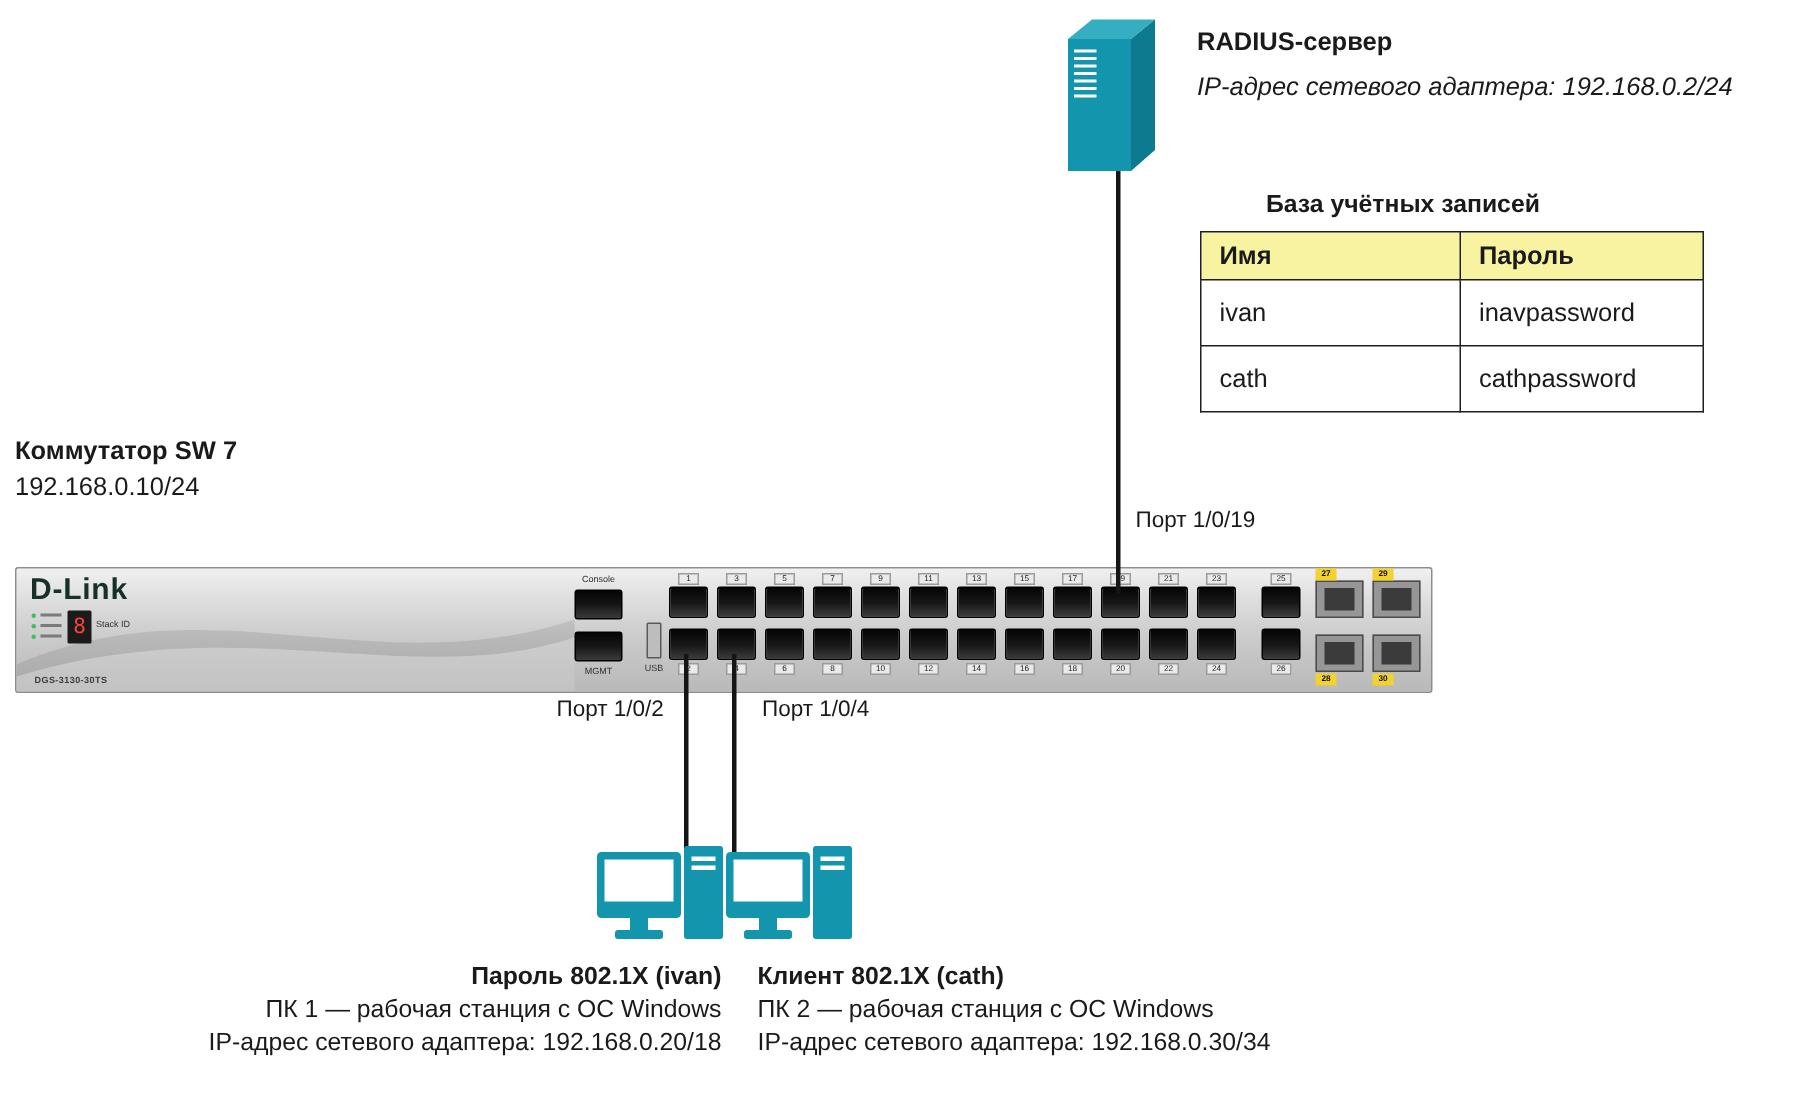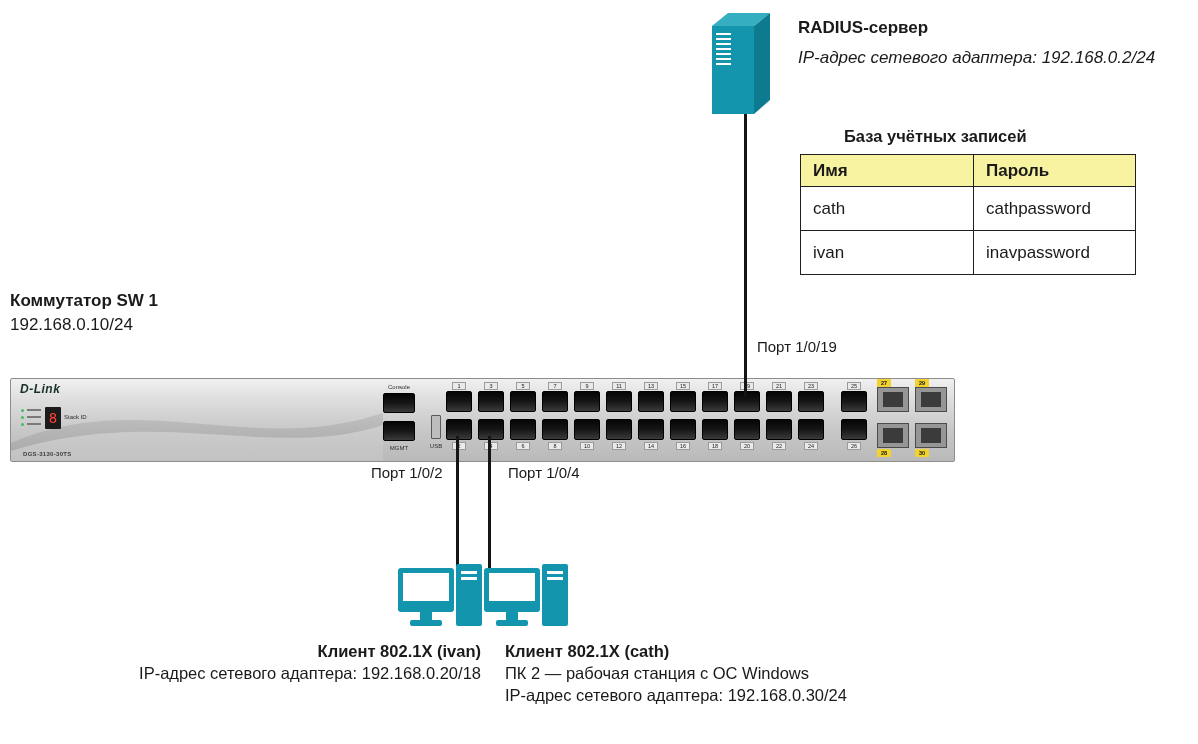--- a/index.html
+++ b/index.html
@@ -22,21 +22,21 @@
 
   
   .f-teal{fill:var(--teal);} .f-teal-d{fill:var(--teal-dark);} .f-teal-l{fill:var(--teal-light);} .f-white{fill:#fff;}
   .icon{position:absolute;z-index:3;}
 
   
   .switch{position:absolute;left:10px;top:378px;width:945px;height:84px;z-index:1;
     background:linear-gradient(180deg,#f0f0f0 0%,#dcdcdc 28%,#c8c8c8 62%,#b9b9b9 100%);
     border:1px solid #8d8d8d;border-radius:2px;box-sizing:border-box;}
   .sw-waves{position:absolute;left:0;top:0;}
-  .dlink-logo{position:absolute;left:9px;top:3px;font-weight:800;font-style:italic;font-size:12px;letter-spacing:.5px;color:#16302a;}
+  .dlink-logo{position:absolute;left:9px;top:3px;font-weight:800;font-size:20px;letter-spacing:.5px;color:#16302a;}
   .sw-model{position:absolute;left:12px;top:72px;font-size:6px;font-weight:bold;color:#3c3c3c;letter-spacing:.3px;}
   .sw-tiny{position:absolute;font-size:6px;color:#2e2e2e;line-height:7px;}
   .led{position:absolute;width:3px;height:3px;border-radius:50%;background:#3fbf5e;}
   .dash{position:absolute;width:14px;height:2px;background:#7a7a7a;}
   .stack-display{position:absolute;left:34px;top:28px;width:16px;height:22px;background:#1b1b1b;color:#ff4136;
     font-family:"DejaVu Sans Mono", monospace;font-size:14px;line-height:22px;text-align:center;border-radius:1px;}
   .ports-layer{position:absolute;left:0;top:0;width:100%;height:100%;}
   .rj45{position:absolute;width:26px;height:21px;border-radius:2px;border:1px solid #000;box-sizing:border-box;
     background:linear-gradient(180deg,#050505 0%,#161616 50%,#3a3a3a 100%);}
   .port-tab{position:absolute;width:14px;height:8px;background:#eaeaea;border:1px solid #9b9b9b;box-sizing:border-box;
@@ -79,32 +79,32 @@
   <div class="abs tbl-title" style="left:844px;top:127px;">База учётных записей</div>
   <table class="acct-table abs" style="left:800px;top:154px;">
     <thead>
       <tr>
         <th style="width:148px;">Имя</th>
         <th style="width:137px;">Пароль</th>
       </tr>
     </thead>
     <tbody>
       <tr>
+        <td>ivan</td>
+        <td>inavpassword</td>
+      </tr>
+      <tr>
         <td>cath</td>
         <td>cathpassword</td>
       </tr>
-      <tr>
-        <td>ivan</td>
-        <td>inavpassword</td>
-      </tr>
     </tbody>
   </table>
 
   <div class="abs" style="left:10px;top:289px;">
-    <div class="title">Коммутатор SW 1</div>
+    <div class="title">Коммутатор SW 7</div>
     <div class="text">192.168.0.10/24</div>
   </div>
 
   <div class="abs port-label" style="left:757px;top:338px;">Порт 1/0/19</div>
   <div class="abs port-label" style="left:371px;top:464px;">Порт 1/0/2</div>
   <div class="abs port-label" style="left:508px;top:464px;">Порт 1/0/4</div>
 
   <div class="switch">
     <svg class="sw-waves" width="943" height="82" viewBox="0 0 943 82" preserveAspectRatio="none">
       <path d="M0,64 C130,8 240,78 372,34 L372,82 L0,82 Z" fill="#000000" opacity="0.09"></path>
@@ -206,22 +206,23 @@
     <rect class="f-teal" x="58" y="2" width="26" height="62" rx="2"></rect>
     <rect class="f-white" x="63" y="9" width="16" height="3"></rect>
     <rect class="f-white" x="63" y="15" width="16" height="3"></rect>
     <rect class="f-teal" x="0" y="6" width="56" height="44" rx="3"></rect>
     <rect class="f-white" x="5" y="11" width="46" height="28"></rect>
     <rect class="f-teal" x="22" y="50" width="12" height="8"></rect>
     <rect class="f-teal" x="12" y="58" width="32" height="6" rx="2"></rect>
   </svg>
 
   <div class="abs pc-label" style="left:85px;top:640px;width:396px;text-align:right;">
-    <div class="title">Клиент 802.1X (ivan)</div>
+    <div class="title">Пароль 802.1X (ivan)</div>
+    <div>ПК 1 — рабочая станция с ОС Windows</div>
     <div>IP-адрес сетевого адаптера: 192.168.0.20/18</div>
   </div>
   <div class="abs pc-label" style="left:505px;top:640px;width:400px;text-align:left;">
     <div class="title">Клиент 802.1X (cath)</div>
     <div>ПК 2 — рабочая станция с ОС Windows</div>
-    <div>IP-адрес сетевого адаптера: 192.168.0.30/24</div>
+    <div>IP-адрес сетевого адаптера: 192.168.0.30/34</div>
   </div>
 
 </div>
 
 </body></html>

